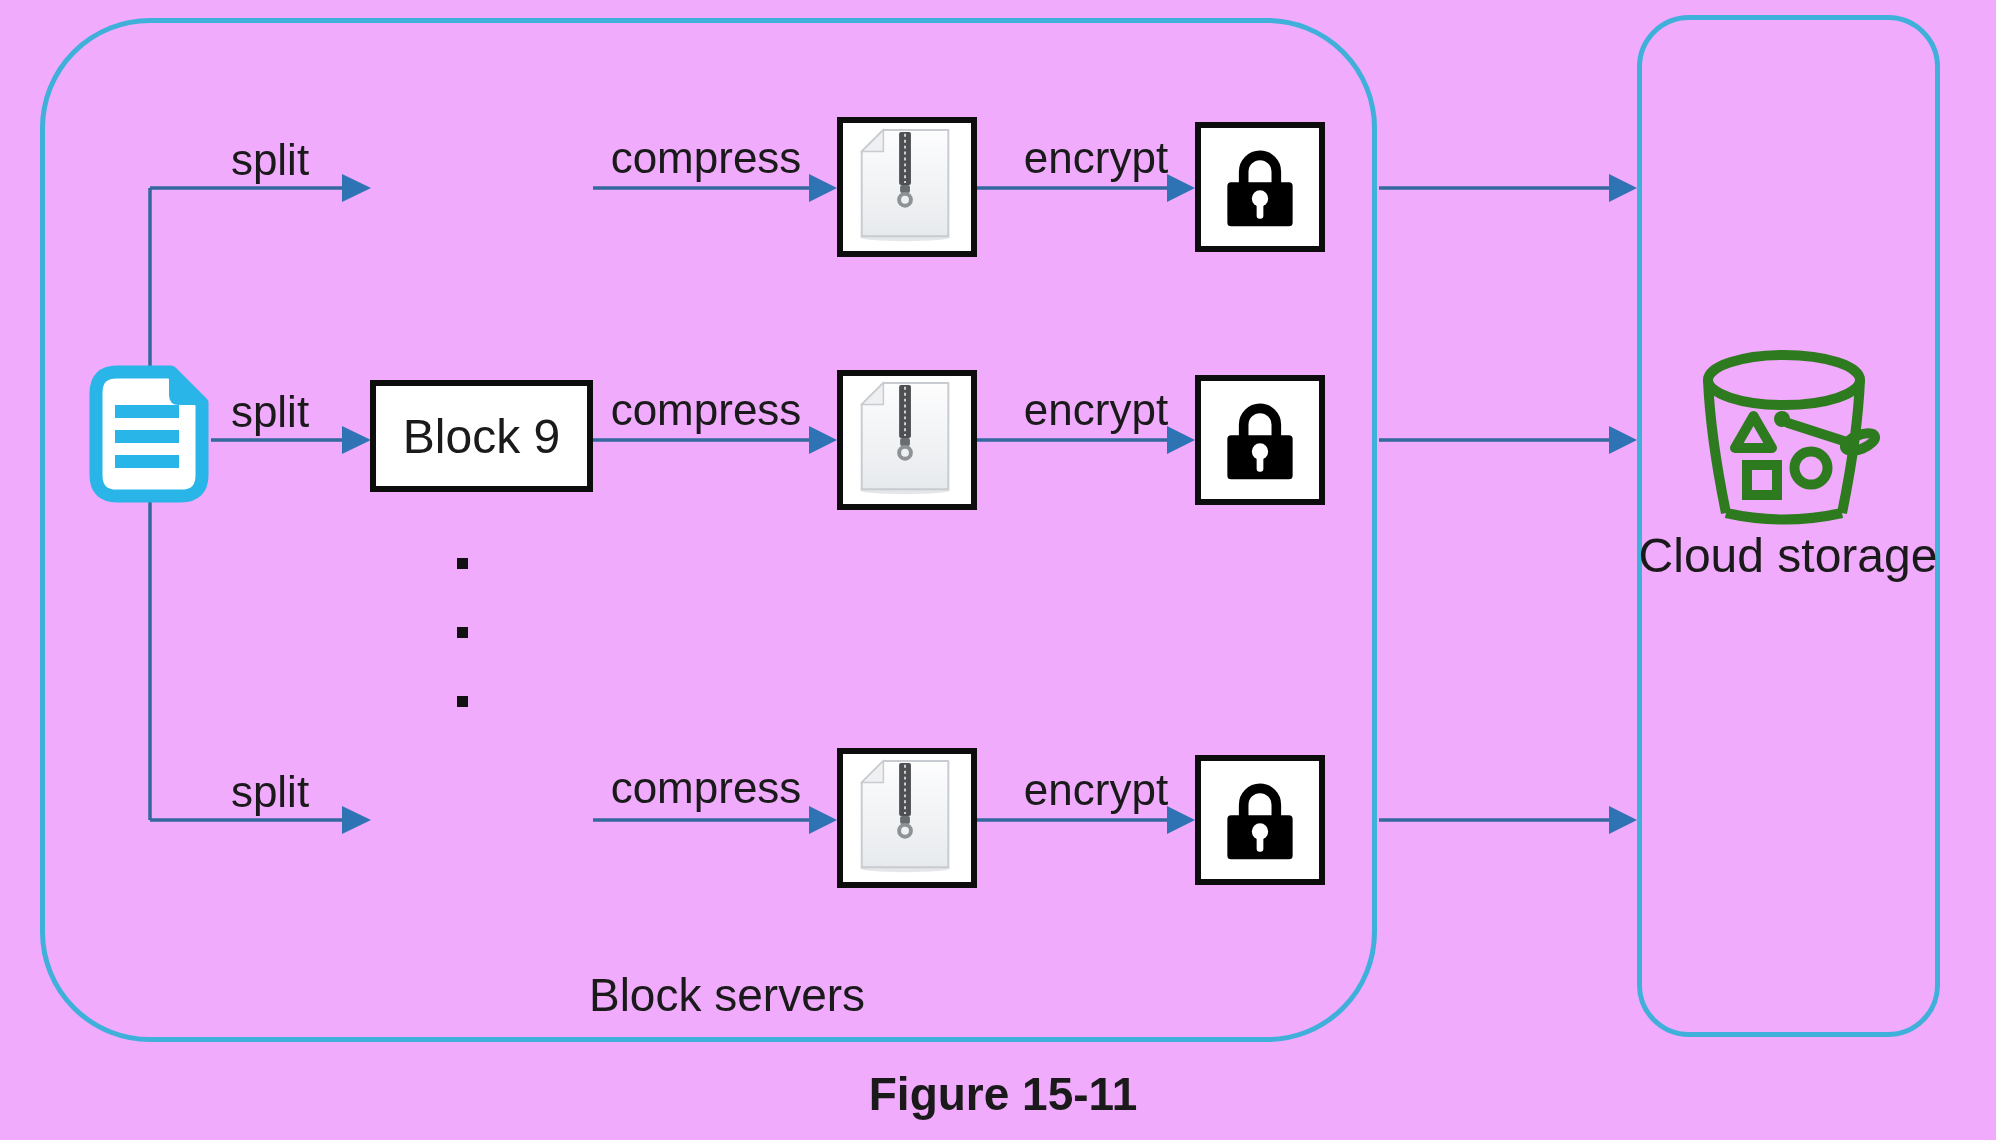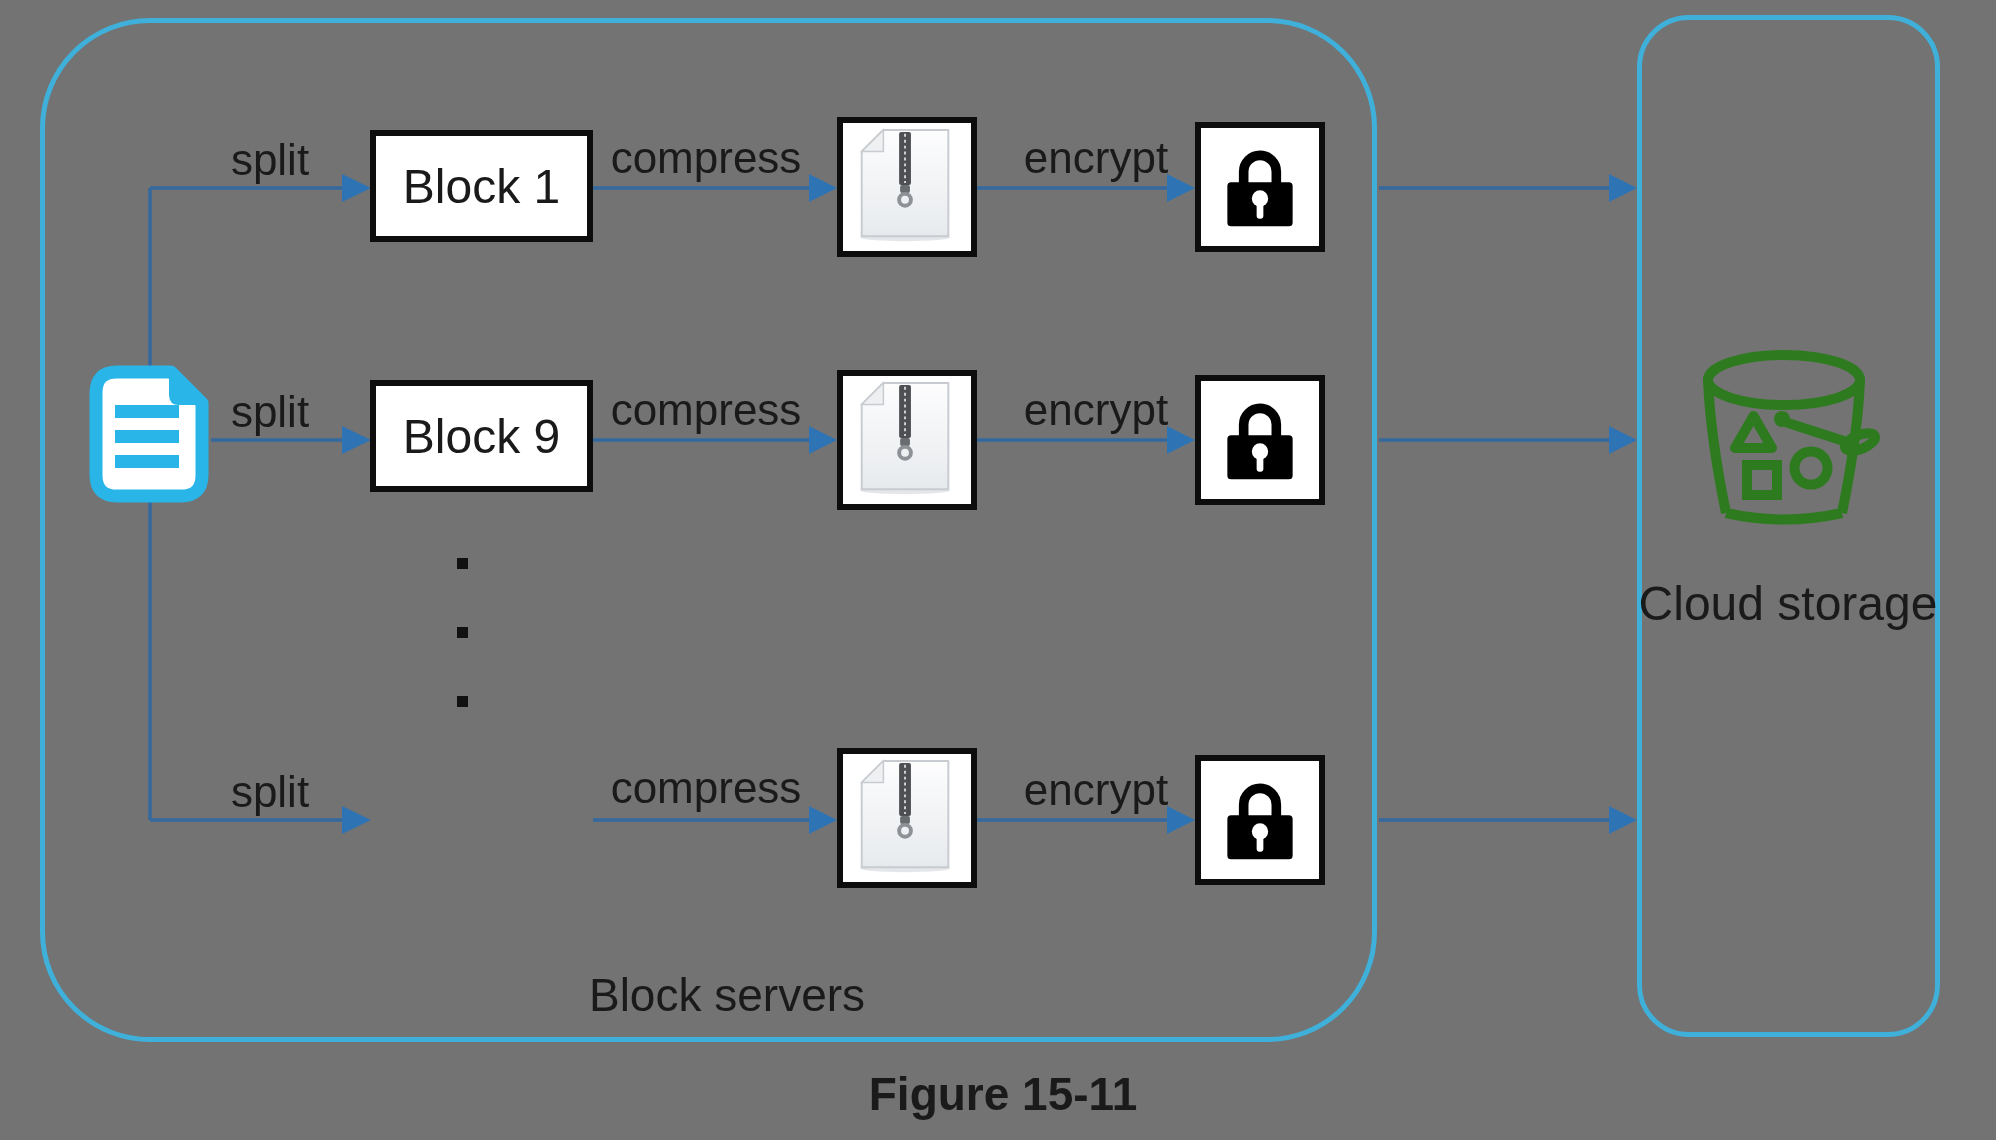--- a/index.html
+++ b/index.html
@@ -1,17 +1,17 @@
 <!DOCTYPE html>
 <html style="--container-border: #3FB0D9; --connector: #34699E; --arrowhead: #2E74B5; --file-icon: #29B5E8; --bucket-green: #2E7B1F; --node-border: #0D0D0D; --text: #1A1A1A;"><head>
 <meta charset="utf-8">
 <style>
   html,body{margin:0;padding:0;background:#ffffff;}
   body{font-family:"Liberation Sans", sans-serif; color:var(--text,#1a1a1a);}
-  #stage{position:relative;width:1996px;height:1140px;background:#737373;overflow:hidden;}
+  #stage{position:relative;width:1996px;height:1140px;background:#f0abfc;overflow:hidden;}
 
   .connectors{position:absolute;left:0;top:0;width:1996px;height:1140px;}
   .cline{stroke:var(--connector,#34699E);stroke-width:3.5;fill:none;}
   .chead{fill:var(--arrowhead,#2E74B5);stroke:none;}
 
   .container{position:absolute;box-sizing:border-box;border:5px solid var(--container-border,#3FB0D9);background:transparent;}
   .bs-container{left:40px;top:18px;width:1337px;height:1024px;border-radius:110px;}
   .cs-container{left:1637px;top:15px;width:303px;height:1022px;border-radius:52px;}
 
   .node{position:absolute;box-sizing:border-box;border:6px solid var(--node-border,#0d0d0d);background:#fff;
@@ -76,23 +76,20 @@
     <svg width="132" height="142" viewBox="0 0 132 142">
       <path d="M88 9 L119 40 V112 Q119 133 98 133 H34 Q13 133 13 112 V30 Q13 9 34 9 Z" fill="#ffffff" stroke="var(--file-icon,#29B5E8)" stroke-width="13" stroke-linejoin="round"></path>
       <path d="M86 9 L119 42 H96 Q86 42 86 32 Z" fill="var(--file-icon,#29B5E8)"></path>
       <rect x="32" y="42" width="64" height="13" fill="var(--file-icon,#29B5E8)"></rect>
       <rect x="32" y="67" width="64" height="13" fill="var(--file-icon,#29B5E8)"></rect>
       <rect x="32" y="92" width="64" height="13" fill="var(--file-icon,#29B5E8)"></rect>
     </svg>
   </div>
 
   <div class="lbl" style="left:270px;top:138px;">split</div>
-  <div class="node block-node" style="top:130px;">
-    <span>Block 1</span>
-  </div>
   <div class="lbl" style="left:706px;top:136px;">compress</div>
   <div class="node zip-node" style="top:117px;">
     <svg width="126" height="126" viewBox="0 0 128 128">
       <defs>
         <linearGradient id="pg1" x1="0" y1="0" x2="0" y2="1">
           <stop offset="0" stop-color="#fdfdfe"></stop>
             <stop offset="1" stop-color="#e7eaed"></stop>
         </linearGradient>
       </defs>
       <ellipse cx="62" cy="115" rx="46" ry="4" fill="#d9dcdf" opacity="0.7"></ellipse>
@@ -177,17 +174,17 @@
       <path class="bucket-stroke" d="M36 183 Q94 196 152 183"></path>
       <path class="bucket-stroke" stroke-linejoin="round" d="M45 118 L63.5 86 L82 118 Z"></path>
       <rect class="bucket-stroke" x="57" y="135" width="30" height="30"></rect>
       <circle class="bucket-stroke" cx="121" cy="138" r="16.5"></circle>
       <circle class="bucket-fill" cx="92" cy="89" r="8"></circle>
       <path class="bucket-stroke" stroke-linecap="round" d="M98 93 L160 113"></path>
       <ellipse class="bucket-stroke" cx="170" cy="112" rx="16" ry="7" transform="rotate(-22 170 112)"></ellipse>
     </svg>
   </div>
 
-  <div class="cloud-lbl" style="left:1788px;top:580px;">Cloud storage</div>
+  <div class="cloud-lbl" style="left:1788px;top:532px;">Cloud storage</div>
 
   <div class="big-lbl" style="left:1003px;top:1071px;font-weight:bold;">Figure 15-11</div>
 
 </div>
 
 </body></html>

